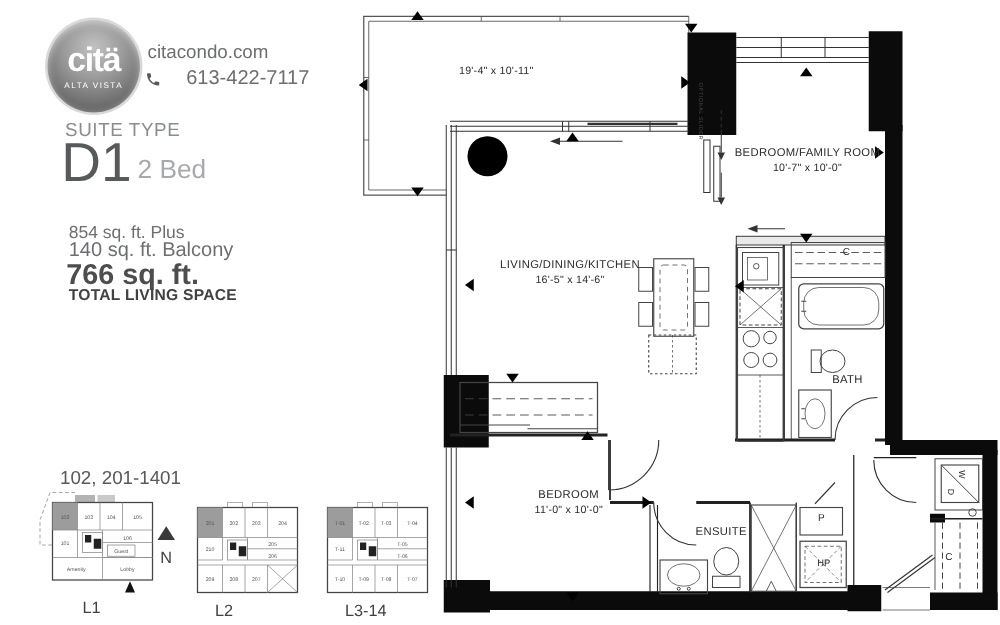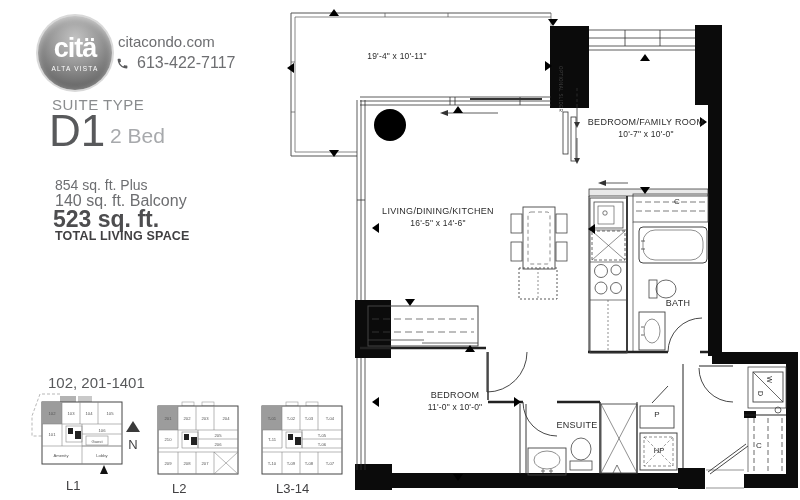--- a/index.html
+++ b/index.html
@@ -6,21 +6,21 @@
     font-family:"Liberation Sans",sans-serif;}
   .abs{position:absolute;}
   
   .logo{position:absolute;left:38px;top:16px;width:74px;height:74px;border-radius:50%;
     background:radial-gradient(circle at 50% 30%, #c2c2c2 0%, #9a9a9a 38%, #6e6e6e 72%, #5f5f5f 100%);
     box-shadow:0 0 0 2px #d9d9d9, inset 0 2px 6px rgba(255,255,255,.55);
     display:flex;flex-direction:column;align-items:center;justify-content:center;}
   .logo-text{color:#fff;font-size:27px;font-weight:bold;letter-spacing:-1px;line-height:1;}
   .logo-sub{color:#fff;font-size:6.5px;letter-spacing:1.2px;margin-top:3px;}
   .website{position:absolute;left:118px;top:33px;font-size:15px;color:#6d6e71;}
-  .phone-row{position:absolute;left:116px;top:54px;font-size:16px;color:#6d6e71;display:flex;align-items:center;gap:8px;}
+  .phone-row{position:absolute;left:116px;top:54px;font-size:16px;color:#6d6e71;display:flex;align-items:center;gap:20px;}
   .suite-heading{position:absolute;left:52px;top:96px;font-size:15px;color:#8a8c8e;letter-spacing:.5px;}
   .suite-type{position:absolute;left:49px;top:106px;font-size:44px;color:#58595b;font-weight:500;text-align:center;}
   .suite-beds{position:absolute;left:110px;top:124px;font-size:21px;color:#a7a9ac;}
   .area1{position:absolute;left:55px;top:177px;font-size:14px;color:#6d6e71;text-align:center;}
   .area2{position:absolute;left:55px;top:192px;font-size:16px;color:#6d6e71;}
   .area3{position:absolute;left:53px;top:206px;font-size:23px;font-weight:bold;color:#4d4d4f;}
   .area4{position:absolute;left:55px;top:229px;font-size:12.5px;font-weight:bold;color:#414042;letter-spacing:.2px;}
   .units-range{position:absolute;left:48px;top:374px;font-size:15px;color:#58595b;}
   .kp-label{position:absolute;font-size:13px;color:#414042;margin-left:22px;}
   .compass{position:absolute;left:122px;top:419px;width:22px;text-align:center;}
@@ -47,21 +47,21 @@
     <path fill="#58595b" d="M6.6 10.8c1.4 2.8 3.8 5.2 6.6 6.6l2.2-2.2c.3-.3.7-.4 1-.2 1.1.4 2.3.6 3.6.6.6 0 1 .4 1 1V20c0 .6-.4 1-1 1C10.6 21 3 13.4 3 4c0-.6.4-1 1-1h3.5c.6 0 1 .4 1 1 0 1.2.2 2.4.6 3.6.1.3 0 .7-.2 1l-2.3 2.2z"></path>
   </svg>
   <span>613-422-7117</span>
 </div>
 
 <div class="suite-heading">SUITE TYPE</div>
 <div class="suite-type">D1</div>
 <div class="suite-beds">2 Bed</div>
 <div class="area1">854 sq. ft. Plus</div>
 <div class="area2">140 sq. ft. Balcony</div>
-<div class="area3">523 sq. ft.</div>
+<div class="area3">766 sq. ft.</div>
 <div class="area4">TOTAL LIVING SPACE</div>
 <div class="units-range">102, 201-1401</div>
 
 <svg class="abs" style="left:30px;top:390px" width="104" height="88" viewBox="0 0 104 88">
   <path d="M30 4 L10 4 L2 26 L2 46 L12 46" fill="none" stroke="#999" stroke-width="0.7" stroke-dasharray="3,2"></path>
   <rect x="30" y="6" width="16" height="8" fill="#b3b3b3"></rect>
   <rect x="48" y="6" width="14" height="8" fill="#c9c9c9"></rect>
   <rect x="12" y="12" width="80" height="62" fill="#fff" stroke="#444" stroke-width="1"></rect>
   <rect x="12" y="12" width="20" height="22" fill="#9c9c9c"></rect>
   <g stroke="#888" stroke-width="0.6" fill="none">
@@ -328,21 +328,21 @@
   </g>
 </svg>
 
 <div class="plan-label" style="left:327px;top:51px;width:140px">
   <div class="dims">19'-4" x 10'-11"</div>
 </div>
 <div class="plan-label" style="left:572px;top:117px;width:148px">
   <div>BEDROOM/FAMILY ROOM</div>
   <div class="dims">10'-7" x 10'-0"</div>
 </div>
-<div class="plan-label" style="left:364px;top:206px;width:148px">
+<div class="plan-label" style="left:382px;top:206px;width:148px">
   <div>LIVING/DINING/KITCHEN</div>
   <div class="dims">16'-5" x 14'-6"</div>
 </div>
 <div class="plan-label" style="left:386px;top:390px;width:138px">
   <div>BEDROOM</div>
   <div class="dims">11'-0" x 10'-0"</div>
 </div>
 <div class="plan-label" style="left:537px;top:420px;width:80px">ENSUITE</div>
 <div class="plan-label" style="left:651px;top:298px;width:54px">BATH</div>
 

